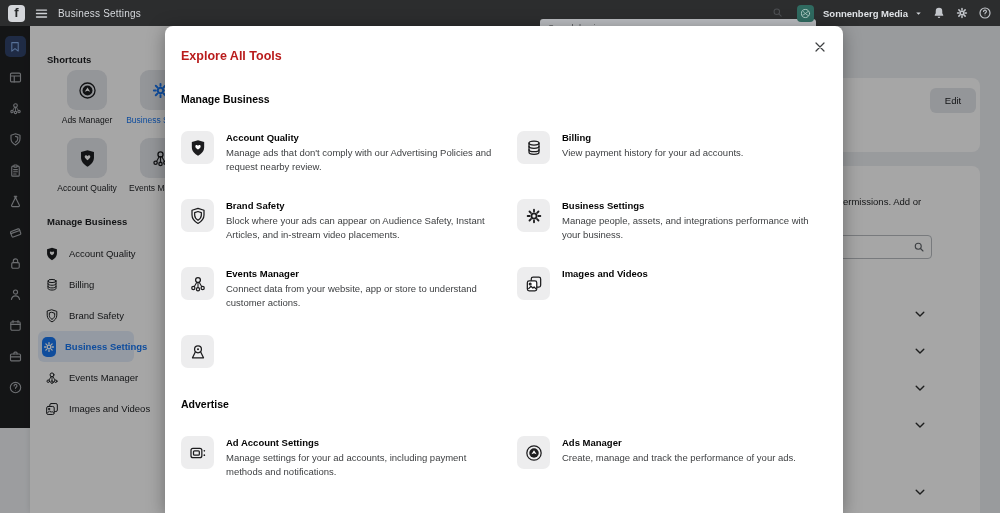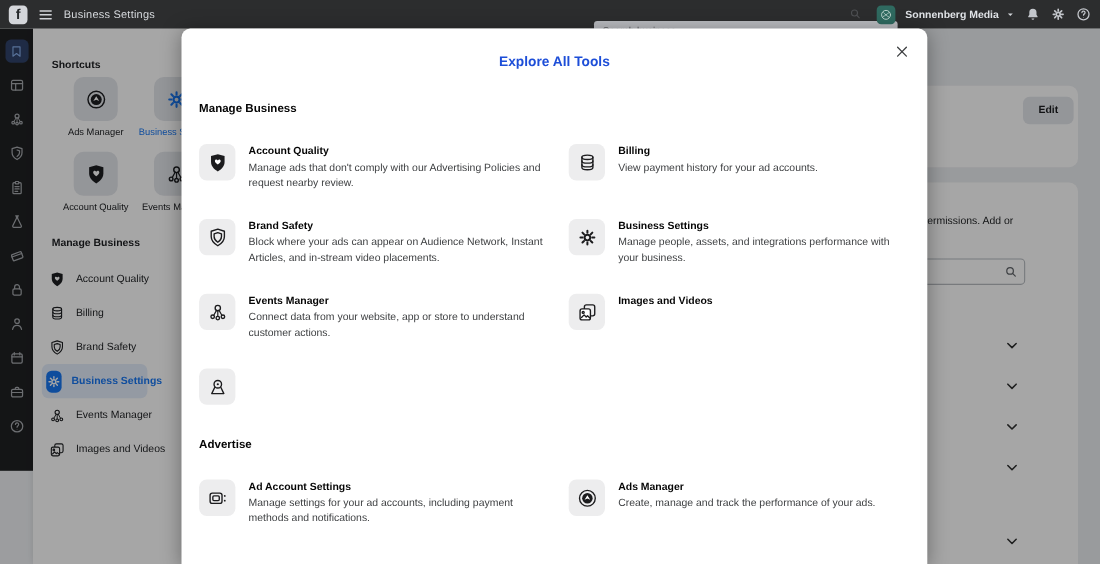--- a/index.html
+++ b/index.html
@@ -20,21 +20,21 @@
   .tb-right{position:absolute;right:8px;top:0;height:26px;display:flex;align-items:center;gap:9px;}
   .avatar{width:17px;height:17px;border-radius:4px;background:#2f6a60;position:relative;overflow:hidden;}
   .avatar svg{position:absolute;inset:2px;color:#bfd6cf;}
   .tb-name{color:#e0e3e7;font-size:9.5px;font-weight:bold;}
   .caret{width:9px;height:9px;color:#d2d5d9;margin-left:-3px;}
   .tb-icn{width:14px;height:14px;color:#c3c6cb;}
   
   .content{position:absolute;left:165px;right:0;top:26px;bottom:0;background:#eceef1;z-index:1;}
   .card1{position:absolute;left:20px;right:20px;top:52px;height:74px;background:#fff;border-radius:8px;}
   .edit-btn{position:absolute;right:24px;top:62px;width:46px;height:25px;background:#e4e6eb;border:none;
-            border-radius:6px;font-size:9.5px;font-weight:bold;color:#1c1e21;font-family:inherit;}
+            border-radius:6px;font-size:9.5px;font-weight:normal;color:#1c1e21;font-family:inherit;}
   .card2{position:absolute;left:20px;right:20px;top:140px;bottom:0;background:#fff;border-radius:8px 8px 0 0;}
   .perm-text{position:absolute;left:678px;top:170px;font-size:9.5px;color:#242628;white-space:nowrap;}
   .bg-search{position:absolute;left:535px;top:209px;width:232px;height:24px;background:#fff;
              border:1px solid #b8bcc1;border-radius:4px;box-sizing:border-box;}
   .bg-search-icn{position:absolute;left:748px;top:215px;width:12px;height:12px;color:#5f6368;}
   .chev{position:absolute;left:748px;width:14px;height:14px;color:#2f3030;}
   
   .rail{position:absolute;left:0;top:26px;width:30px;height:402px;background:#202123;z-index:3;
         display:flex;flex-direction:column;align-items:center;padding-top:5px;box-sizing:border-box;}
   .rail-item{width:31px;height:31px;display:flex;align-items:center;justify-content:center;}
@@ -62,21 +62,21 @@
   .fm-item.sel .tile{width:20px;height:20px;border-radius:5px;background:#1877f2;display:flex;
                      align-items:center;justify-content:center;margin-left:-2px;}
   .fm-item.sel .icn{color:#fff;width:14px;height:14px;}
   .fm-item.sel span{color:#1877f2;font-weight:bold;}
   
   .overlay{position:absolute;left:0;right:0;top:26px;bottom:0;background:rgba(0,0,0,.35);z-index:10;}
   
   .modal{position:absolute;left:165px;top:26px;width:678px;bottom:0;background:#fff;z-index:20;
          border-radius:8px 8px 0 0;box-shadow:0 3px 18px rgba(0,0,0,.35);
          padding:16px;box-sizing:border-box;overflow:hidden;}
-  .modal-title{font-size:12.5px;font-weight:bold;color:#1d4ed8;margin:7px 0 0 0;text-align:center;}
+  .modal-title{font-size:12.5px;font-weight:bold;color:#b91c1c;margin:7px 0 0 0;}
   .close-btn{position:absolute;right:12px;top:10px;width:22px;height:22px;border:none;background:transparent;
              color:#3e4042;padding:3px;cursor:pointer;}
   .close-btn svg{width:100%;height:100%;display:block;}
   .section-heading{font-size:10.5px;font-weight:bold;color:#050505;margin:30px 0 26px 0;}
   .tools-grid{display:grid;grid-template-columns:336px 1fr;row-gap:25px;}
   .tool{display:flex;gap:12px;align-items:flex-start;}
   .tool-icon{width:33px;height:33px;border-radius:7px;background:#ededee;flex:0 0 auto;
              display:flex;align-items:center;justify-content:center;color:#1c1c1e;}
   .tool-icon .icn{width:20px;height:20px;display:block;}
   .tool-name{font-size:9.5px;font-weight:bold;color:#050505;margin:1px 0 2px 0;line-height:12px;}
@@ -450,21 +450,21 @@
           <div class="tool-icon">
             <span class="icn">
               <svg viewBox="0 0 24 24" fill="none" stroke="currentColor" stroke-width="1.5" stroke-linecap="round" stroke-linejoin="round">
                 <path d="M12 2.8l7.2 2.3v5.7c0 4.9-3.4 7.9-7.2 10.1-3.8-2.2-7.2-5.2-7.2-10.1V5.1z"></path>
                 <path d="M12 6.6l4 1.3v3.3c0 2.8-1.9 4.6-4 5.9-2.1-1.3-4-3.1-4-5.9V7.9z"></path>
               </svg>
             </span>
           </div>
           <div>
             <h3 class="tool-name">Brand Safety</h3>
-            <p class="tool-desc">Block where your ads can appear on Audience Network, Instant Articles, and in-stream video placements.</p>
+            <p class="tool-desc">Block where your ads can appear on Audience Safety, Instant Articles, and in-stream video placements.</p>
           </div>
         </article>
         <article class="tool col-r">
           <div class="tool-icon">
             <span class="icn">
               <svg viewBox="0 0 24 24" fill="none" stroke="currentColor" stroke-width="2.2" stroke-linecap="round" stroke-linejoin="round">
                 <circle cx="12" cy="12" r="3.1"></circle>
                 <path d="M12 4.4v2.3M12 17.3v2.3M4.4 12h2.3M17.3 12h2.3M6.6 6.6l1.7 1.7M15.7 15.7l1.7 1.7M17.4 6.6l-1.7 1.7M8.3 15.7l-1.7 1.7"></path>
               </svg>
             </span>

